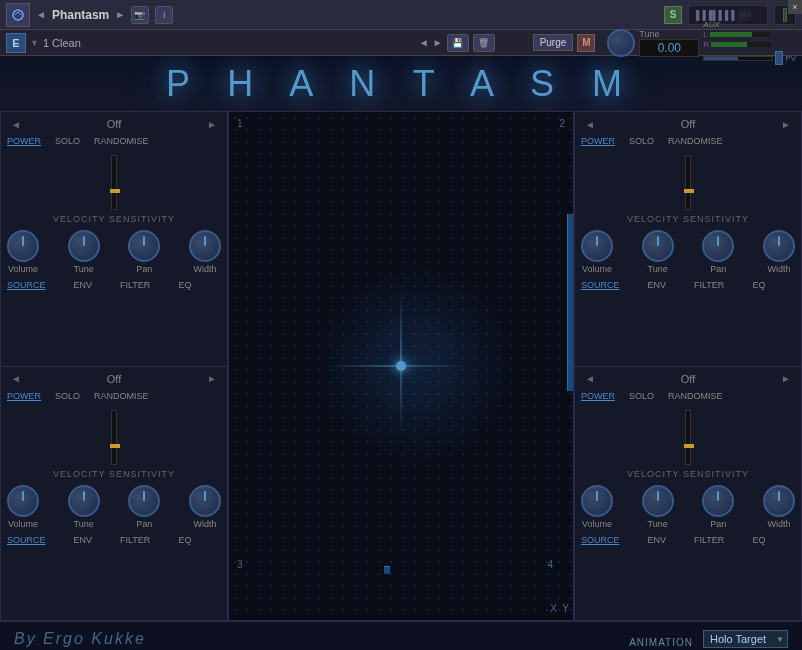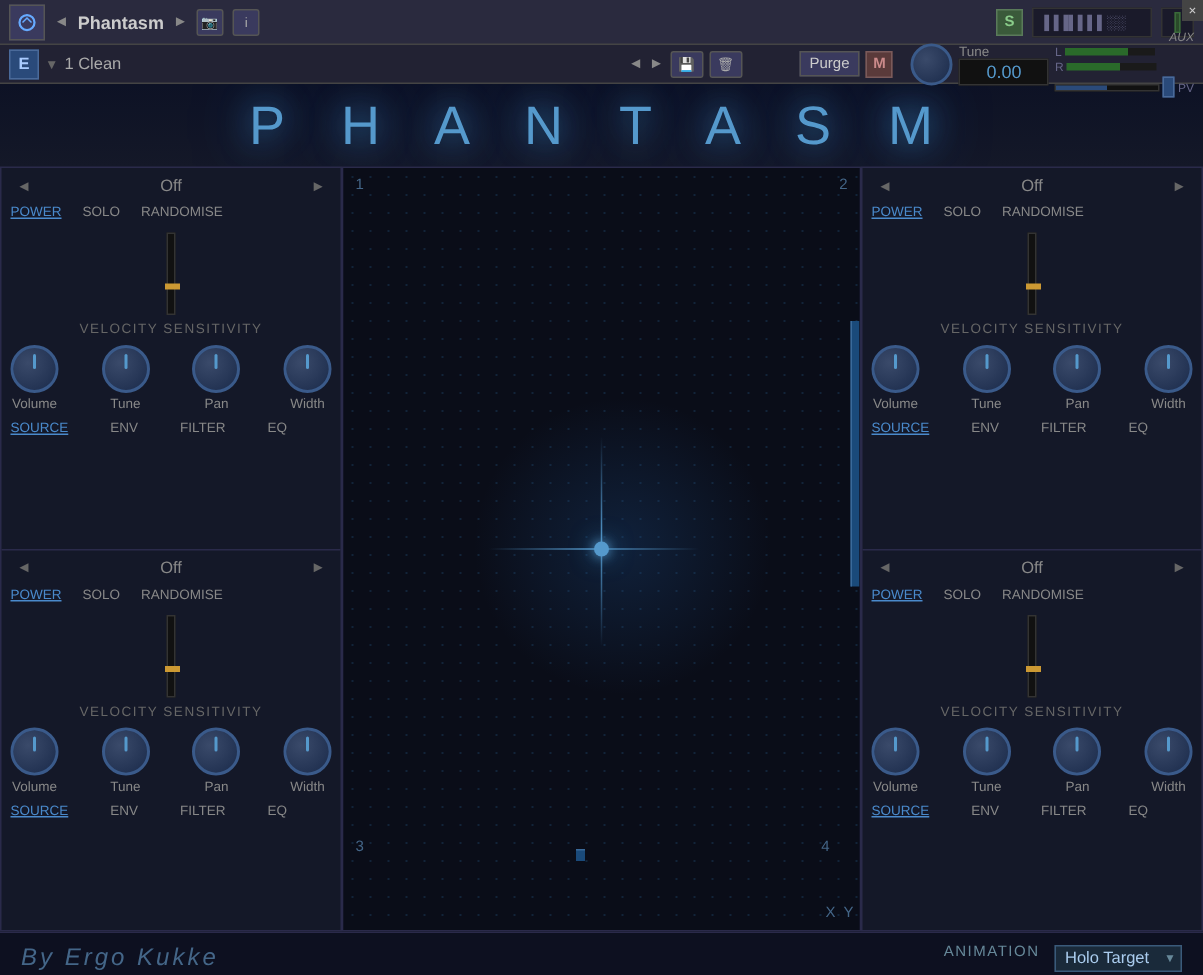--- a/index.html
+++ b/index.html
@@ -433,21 +433,21 @@
       justify-content: space-between;
     }
     .footer-text {
       font-size: 16px;
       color: #446688;
       font-style: italic;
       letter-spacing: 2px;
     }
     .footer-right {
       display: flex;
-      align-items: flex-start;
+      align-items: flex-end;
       gap: 10px;
     }
     .animation-label {
       font-size: 10px;
       color: #668899;
       letter-spacing: 1px;
       text-transform: uppercase;
     }
     .animation-select {
       background: #1a2a3a;
@@ -547,21 +547,21 @@
     <button class="purge-btn">Purge</button>
     <div class="m-badge">M</div>
 
     <div style="display:flex;align-items:center;gap:4px;margin-left:8px;">
       <div class="knob-small"></div>
       <div>
         <div style="font-size:9px;color:#888;">Tune</div>
         <div class="tune-value">0.00</div>
       </div>
       <div style="display:flex;flex-direction:column;gap:1px;">
-        <div style="font-size:8px;color:#888;text-align:right;font-style:italic;">AUX</div>
+        <div style="font-size:8px;color:#888;font-style:italic;">AUX</div>
         <div style="display:flex;align-items:center;gap:2px;">
           <span style="font-size:8px;color:#668;">L</span>
           <div style="width:60px;height:5px;background:linear-gradient(90deg,#2a6a2a 70%,#1a1a1a 70%);"></div>
         </div>
         <div style="display:flex;align-items:center;gap:2px;">
           <span style="font-size:8px;color:#668;">R</span>
           <div style="width:60px;height:5px;background:linear-gradient(90deg,#2a6a2a 60%,#1a1a1a 60%);"></div>
         </div>
         <div style="display:flex;align-items:center;gap:2px;margin-top:1px;">
           <div style="width:70px;height:5px;background:#111;border:1px solid #333;position:relative;">

